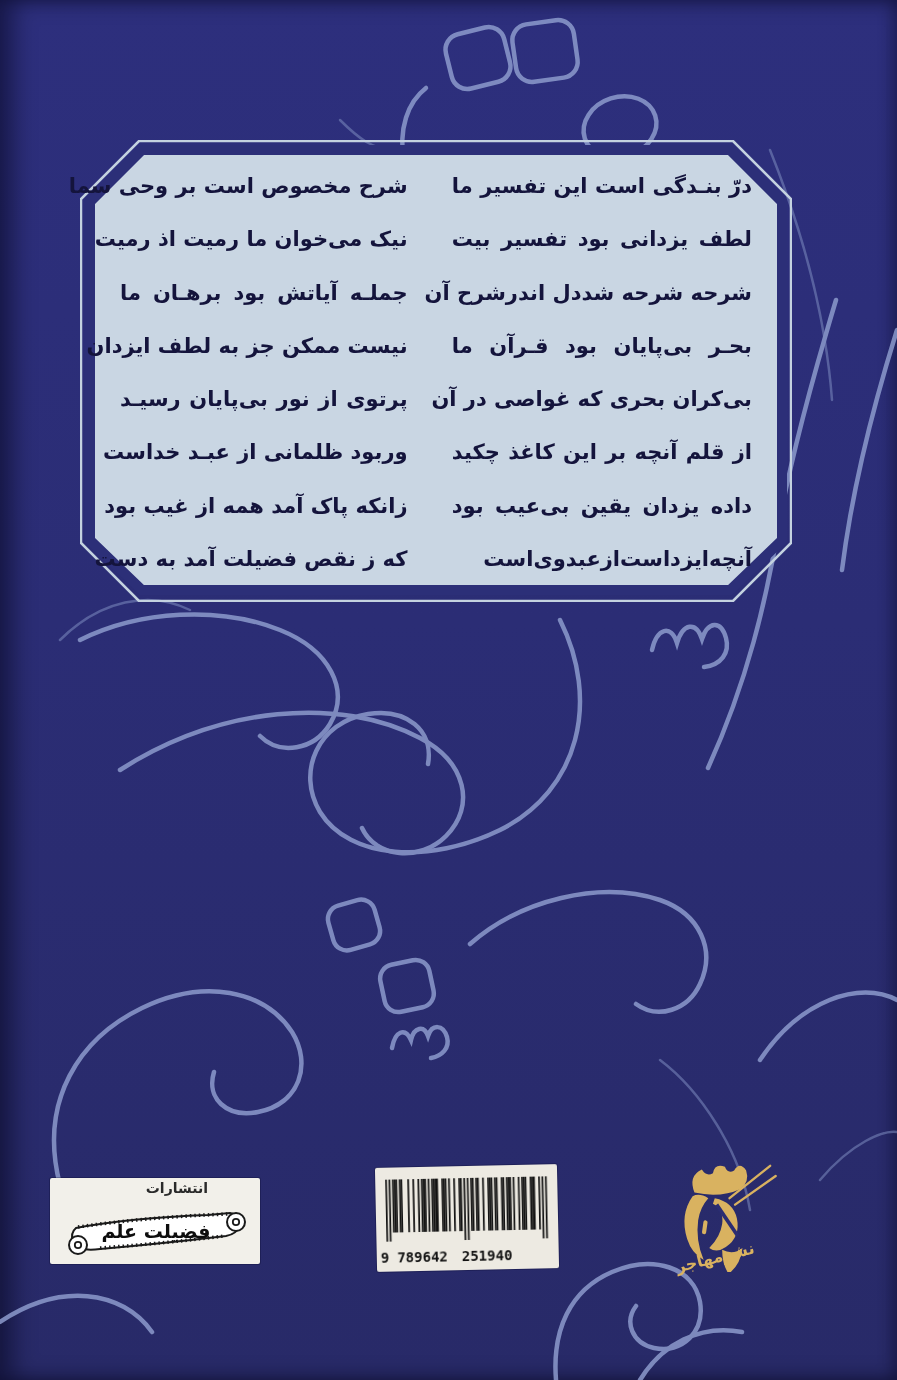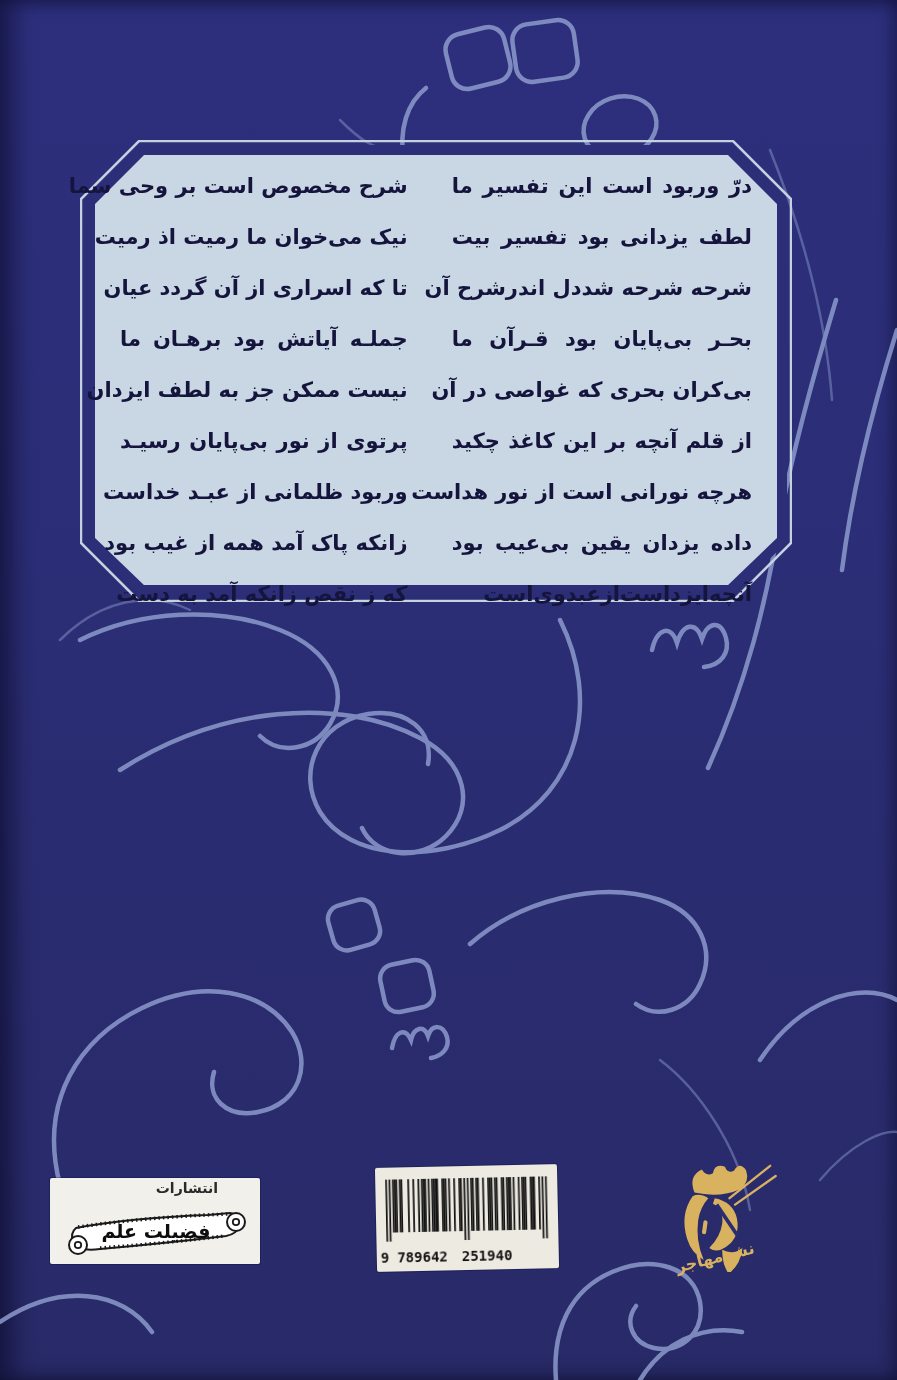--- a/index.html
+++ b/index.html
@@ -27,21 +27,21 @@
     line-height:41px;height:41px;font-size:21px;font-weight:bold;color:#14143c;
     text-align:justify;text-align-last:justify;white-space:nowrap;
   }
 
   
   .stamp{
     position:absolute;left:50px;top:1178px;width:210px;height:86px;z-index:2;
     background:#f2f0ea;border-radius:2px;box-shadow:0 0 0 1px rgba(0,0,30,.25);
   }
   .stamp-header{
-    position:absolute;top:2px;right:42px;font-size:14px;font-weight:bold;color:#2a2a2a;
+    position:absolute;top:2px;right:52px;font-size:14px;font-weight:bold;color:#2a2a2a;
     direction:rtl;
   }
   .stamp-scroll{position:absolute;left:8px;top:18px;}
 
   
   .barcode{
     position:absolute;left:376px;top:1166px;width:182px;height:104px;z-index:2;
     background:#edeae2;transform:rotate(-1.2deg);border-radius:2px;
     box-shadow:0 0 0 1px rgba(0,0,30,.25);
   }
@@ -97,40 +97,38 @@
     </g>
   </svg>
 
   <div class="poem-panel">
     <svg class="panel-frame" width="712" height="462" viewBox="0 0 712 462" xmlns="http://www.w3.org/2000/svg">
       <path d="M59,1 H653 L711,59 V403 L653,461 H59 L1,403 V59 Z" fill="none" stroke="#c4d2e0" stroke-width="2.5"></path>
       <path d="M62,10 H650 L702,62 V400 L650,450 H62 L10,400 V62 Z" fill="#c9d6e3" stroke="#2c2f78" stroke-width="10"></path>
     </svg>
     <div class="poem">
       <div class="col col-right">
-        <div class="line">درّ وربود است این تفسیر ما</div>
+        <div class="line">درّ بنـدگی است این تفسیر ما</div>
         <div class="line">لطف یزدانی بود تفسیر بیت</div>
         <div class="line">شرحه شرحه شددل اندرشرح آن</div>
         <div class="line">بحـر بی‌پایان بود قـرآن ما</div>
         <div class="line">بی‌کران بحری که غواصی در آن</div>
         <div class="line">از قلم آنچه بر این کاغذ چکید</div>
-        <div class="line">هرچه نورانی است از نور هداست</div>
         <div class="line">داده یزدان یقین بی‌عیب بود</div>
         <div class="line">آنچه‌ایزد‌است‌ازعبدوی‌است</div>
       </div>
       <div class="col col-left">
         <div class="line">شرح مخصوص است بر وحی سما</div>
         <div class="line">نیک می‌خوان ما رمیت اذ رمیت</div>
-        <div class="line">تا که اسراری از آن گردد عیان</div>
         <div class="line">جملـه آیاتش بود برهـان ما</div>
         <div class="line">نیست ممکن جز به لطف ایزدان</div>
         <div class="line">پرتوی از نور بی‌پایان رسیـد</div>
         <div class="line">وربود ظلمانی از عبـد خداست</div>
         <div class="line">زانکه پاک آمد همه از غیب بود</div>
-        <div class="line">که ز نقص زانکه آمد به دست</div>
+        <div class="line">که ز نقص فضیلت آمد به دست</div>
       </div>
     </div>
   </div>
 
   <div class="stamp">
     <div class="stamp-header">انتشارات</div>
     <svg class="stamp-scroll" width="194" height="62" viewBox="0 0 194 62" xmlns="http://www.w3.org/2000/svg">
       <path d="M18,32 Q70,22 150,19 L172,17 Q184,19 182,29 Q179,38 168,40 Q100,48 42,53 Q20,56 15,46 Q12,37 18,32 Z" fill="#ffffff" stroke="#1a1a1a" stroke-width="2"></path>
       <path d="M20,31 Q90,21 170,18" fill="none" stroke="#1a1a1a" stroke-width="3.5" stroke-dasharray="1.5,3"></path>
       <path d="M42,52 Q110,47 166,40" fill="none" stroke="#1a1a1a" stroke-width="3.5" stroke-dasharray="1.5,3"></path>

